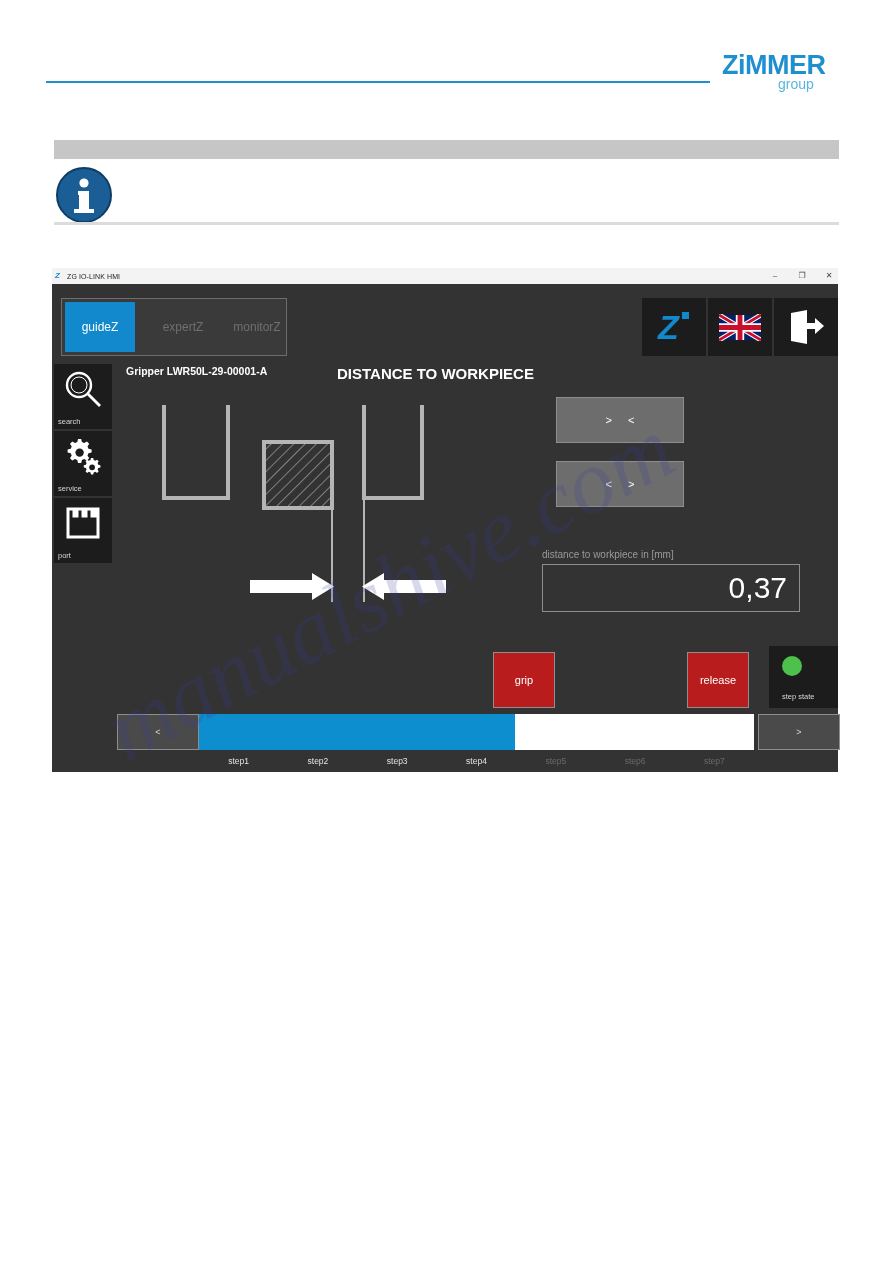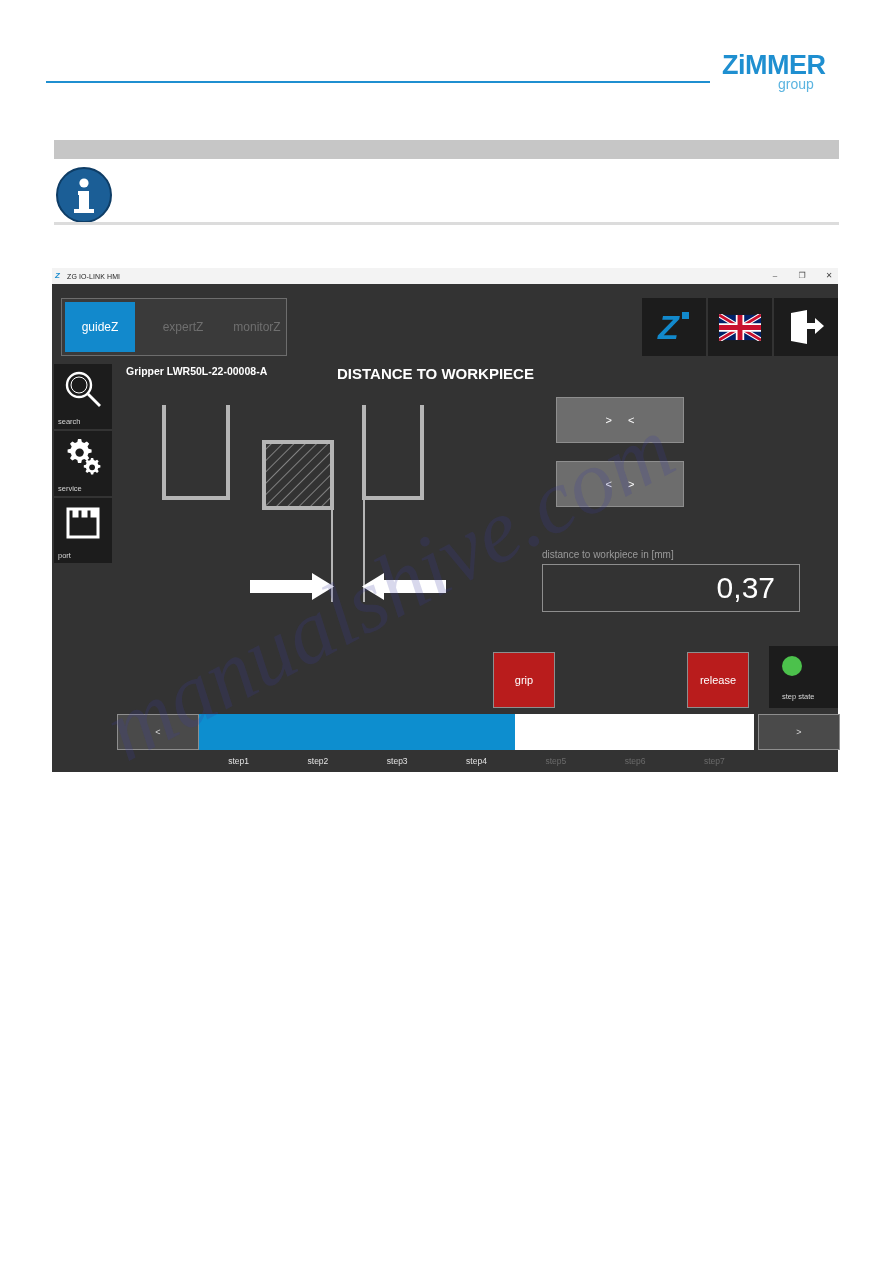--- a/index.html
+++ b/index.html
@@ -58,21 +58,21 @@
 
   
   .jog-btn { position: absolute; width: 128px; height: 46px; background: #6d6d6d; border: 1px solid #8e8e8e;
              color: #ffffff; font-size: 11px; display: flex; align-items: center; justify-content: center; gap: 16px; }
   .jog-close { left: 504px; top: 113px; }
   .jog-open  { left: 504px; top: 177px; }
 
   .dist-label { position: absolute; left: 490px; top: 265px; font-size: 10px; color: #9a9a9a; }
   .dist-box { position: absolute; left: 490px; top: 280px; width: 258px; height: 48px;
               border: 1px solid #8e8e8e; background: #333333; display: flex; align-items: center;
-              justify-content: flex-end; padding-right: 24px; }
+              justify-content: flex-end; padding-right: 12px; }
   .dist-val { font-size: 30px; color: #ffffff; }
 
   .act-btn { position: absolute; width: 62px; height: 56px; background: #b91c1c; border: 1px solid #8e8e8e;
              color: #ffffff; font-size: 11px; display: flex; align-items: center; justify-content: center; }
   .btn-grip { left: 441px; top: 368px; }
   .btn-release { left: 635px; top: 368px; }
 
   .stepstate { position: absolute; left: 717px; top: 362px; width: 69px; height: 62px; background: #1c1c1c; }
   .ss-led { position: absolute; left: 13px; top: 10px; width: 20px; height: 20px; border-radius: 50%; background: #4cc14c; }
   .ss-label { position: absolute; left: 13px; bottom: 7px; font-size: 7.5px; color: #d6d6d6; }
@@ -200,21 +200,21 @@
         <div class="side-item">
           <span class="side-glyph">
             <svg width="36" height="34" viewBox="0 0 36 34">
               <path d="M3 3 h6 v7 h3 V3 h6 v7 h3 V3 h6 v7 h3 V3 h3 v28 H3 Z" fill="none" stroke="#ffffff" stroke-width="3"></path>
             </svg>
           </span>
           <span class="side-label">port</span>
         </div>
       </div>
 
-      <div class="gripper-title">Gripper LWR50L-22-00008-A</div>
+      <div class="gripper-title">Gripper LWR50L-29-00001-A</div>
       <div class="screen-title">DISTANCE TO WORKPIECE</div>
 
       <div class="diagram">
         <svg width="340" height="230" viewBox="0 0 340 230">
           <defs>
             <pattern id="hatch" width="8" height="8" patternTransform="rotate(45)" patternUnits="userSpaceOnUse">
               <line x1="0" y1="0" x2="0" y2="8" stroke="#b5b5b5" stroke-width="1.2"></line>
             </pattern>
           </defs>
 

